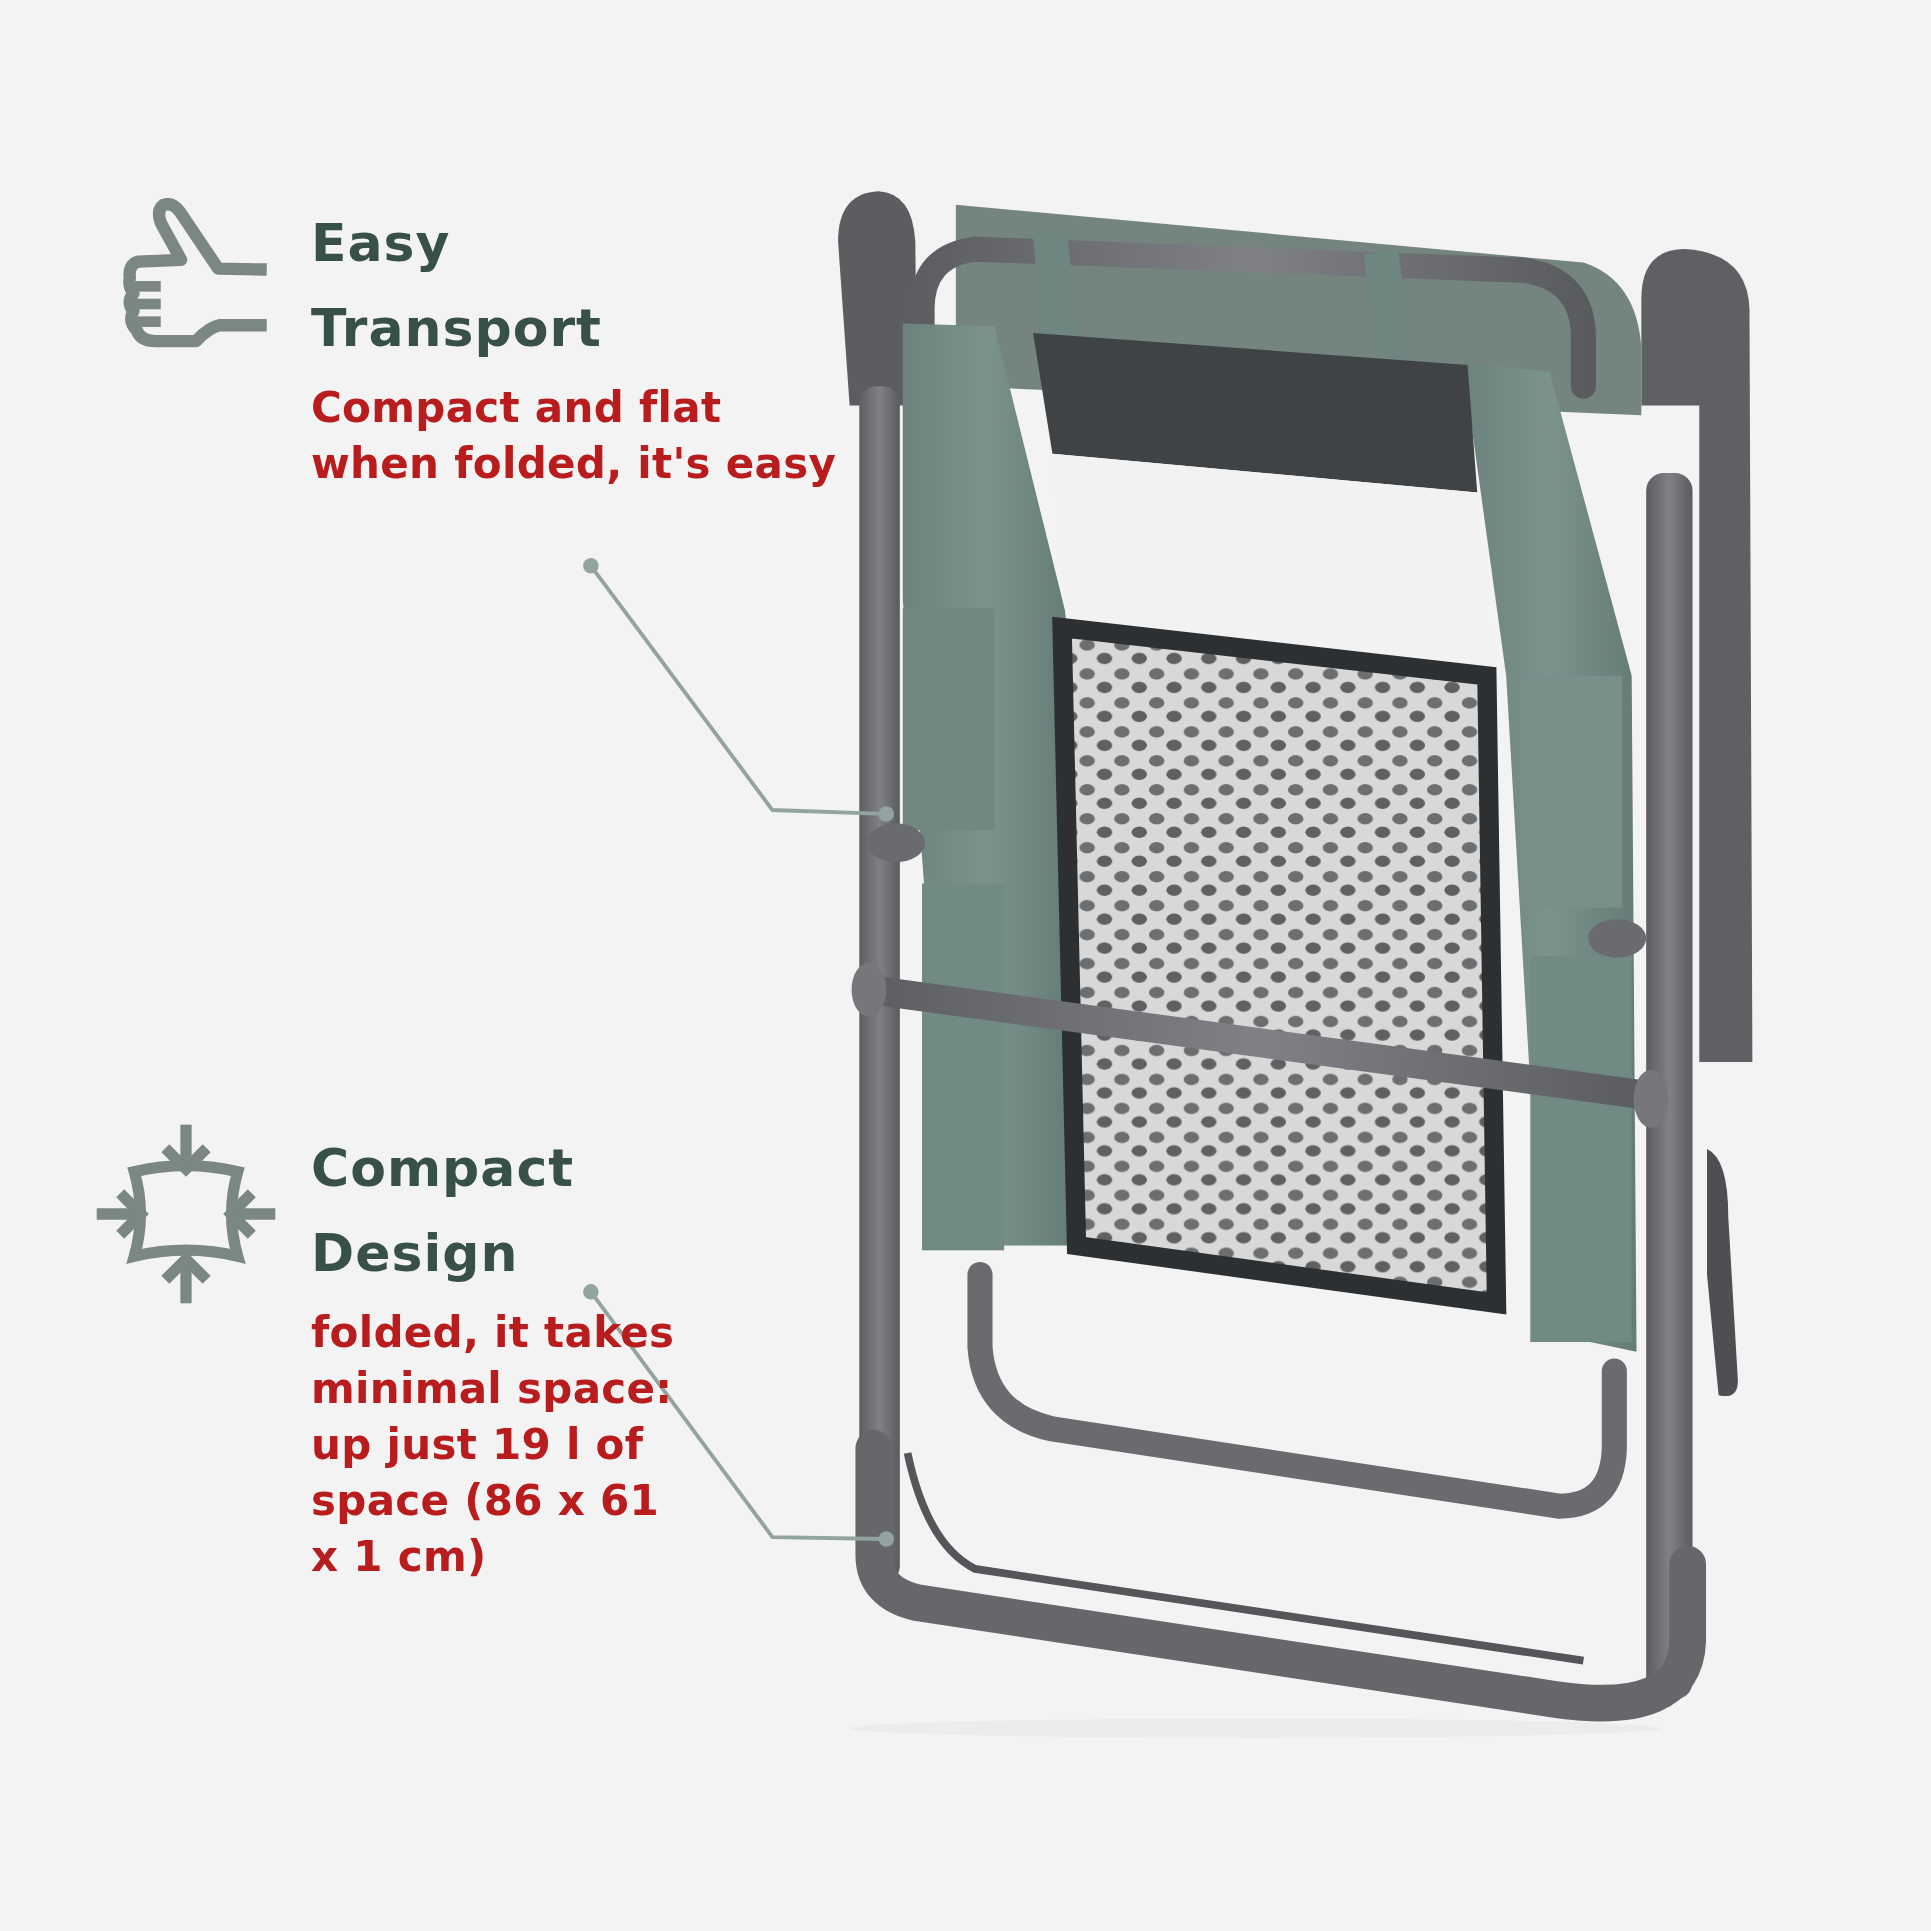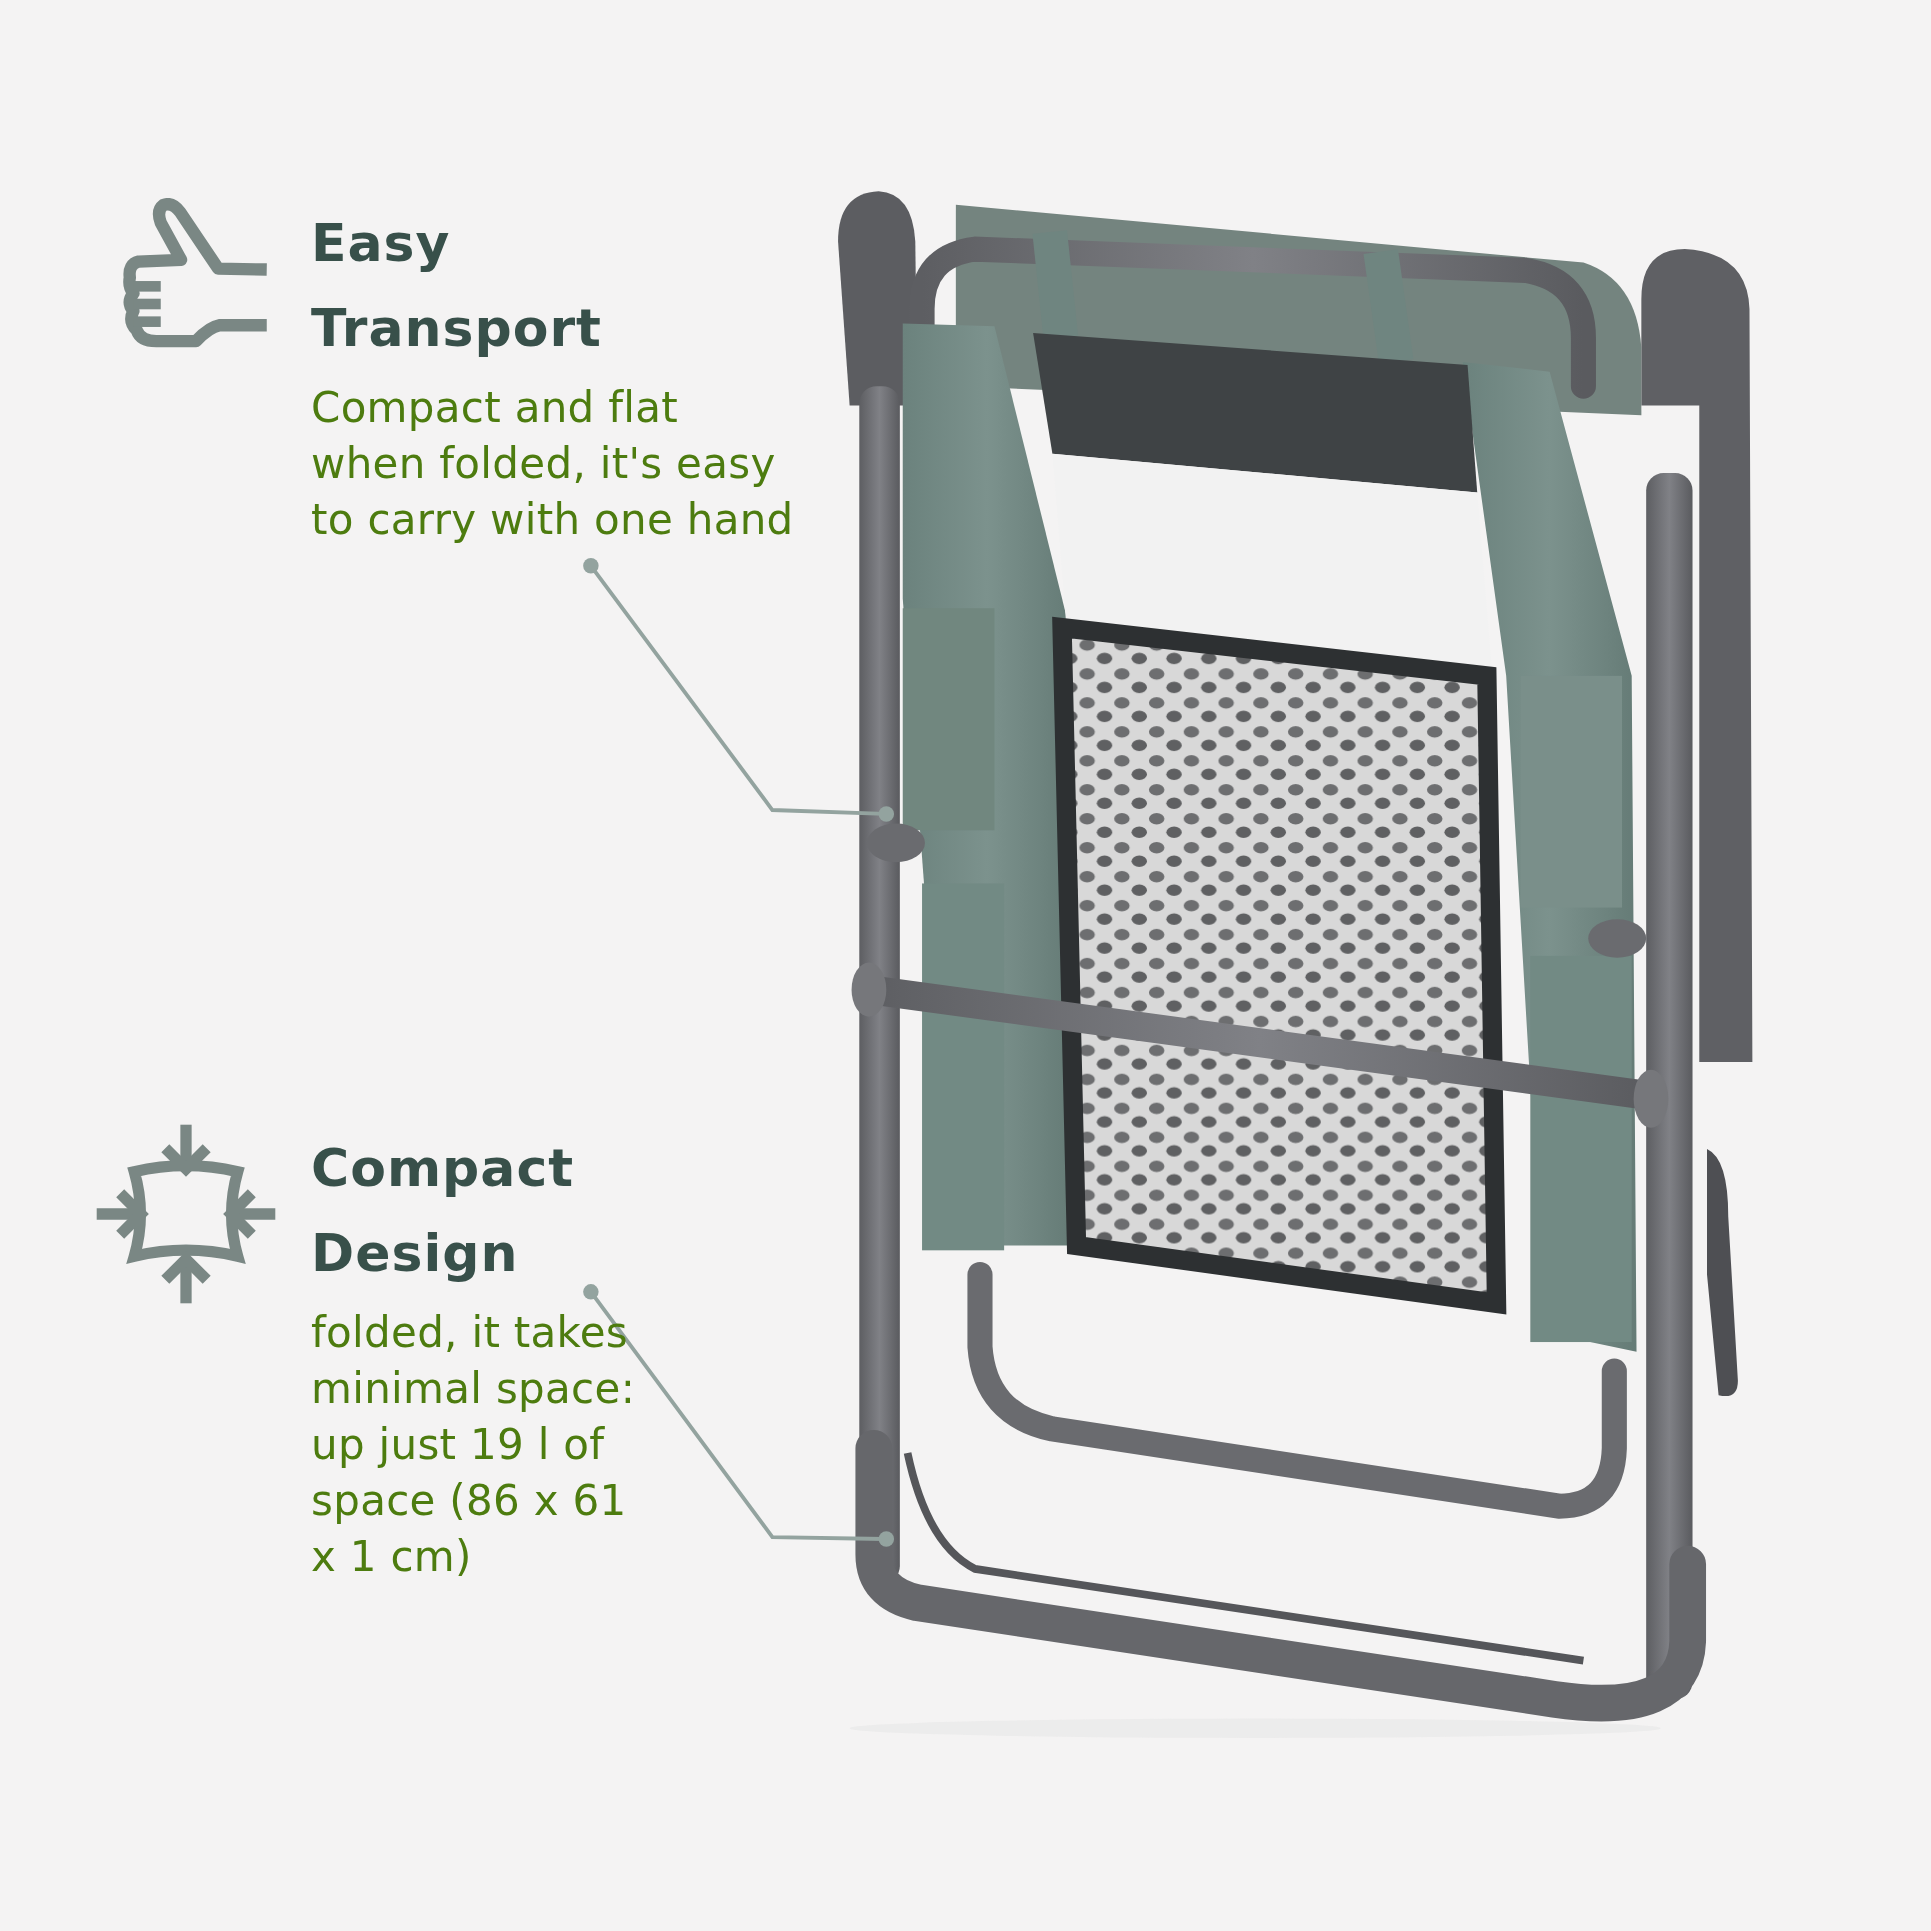--- a/index.html
+++ b/index.html
@@ -10,21 +10,21 @@
     color:#38504a;
   }
   .feature { position:absolute; }
   .feature-icon { position:absolute; }
   .heading {
     position:absolute; margin:0; font-weight:700; color:#38504a;
     font-size:52px; line-height:85px; letter-spacing:1px;
     font-family:"DejaVu Sans", sans-serif;
   }
   .body-text {
-    position:absolute; margin:0; font-weight:400; color:#4d7c0f;
+    position:absolute; margin:0; font-weight:700; color:#b91c1c;
     font-size:42px; line-height:56px; letter-spacing:0.3px;
     font-family:"DejaVu Sans", sans-serif;
   }
   .body-text span { display:block; white-space:nowrap; }
   .heading span { display:block; white-space:nowrap; }
   #callouts { position:absolute; left:0; top:0; width:1931px; height:1931px; pointer-events:none; }
   #product { position:absolute; left:0; top:0; width:1931px; height:1931px; }
 </style>
 </head>
 <body>
@@ -114,21 +114,20 @@
     <line x1="14" y1="120" x2="45" y2="120" stroke="#7a8784" stroke-width="12"></line>
     <line x1="14" y1="140" x2="45" y2="140" stroke="#7a8784" stroke-width="12"></line>
   </svg>
   <h2 class="heading" style="left:311px;top:201px;">
     <span>Easy</span>
     <span>Transport</span>
   </h2>
   <p class="body-text" style="left:311px;top:380px;">
     <span>Compact and flat</span>
     <span>when folded, it's easy</span>
-    <span>to carry with one hand</span>
   </p>
 </section>
 
 <section class="feature" style="left:0;top:0;width:830px;height:1870px;">
   <svg class="feature-icon" style="left:92px;top:1120px;" width="188" height="188" viewBox="0 0 200 200">
     <g fill="none" stroke="#7a8784" stroke-width="12">
       <path d="M45 55 Q100 42 155 55 Q142 100 155 145 Q100 132 45 145 Q58 100 45 55 Z"></path>
       <line x1="100" y1="5" x2="100" y2="52"></line>
       <polyline points="78,30 100,52 122,30"></polyline>
       <line x1="100" y1="195" x2="100" y2="148"></line>

